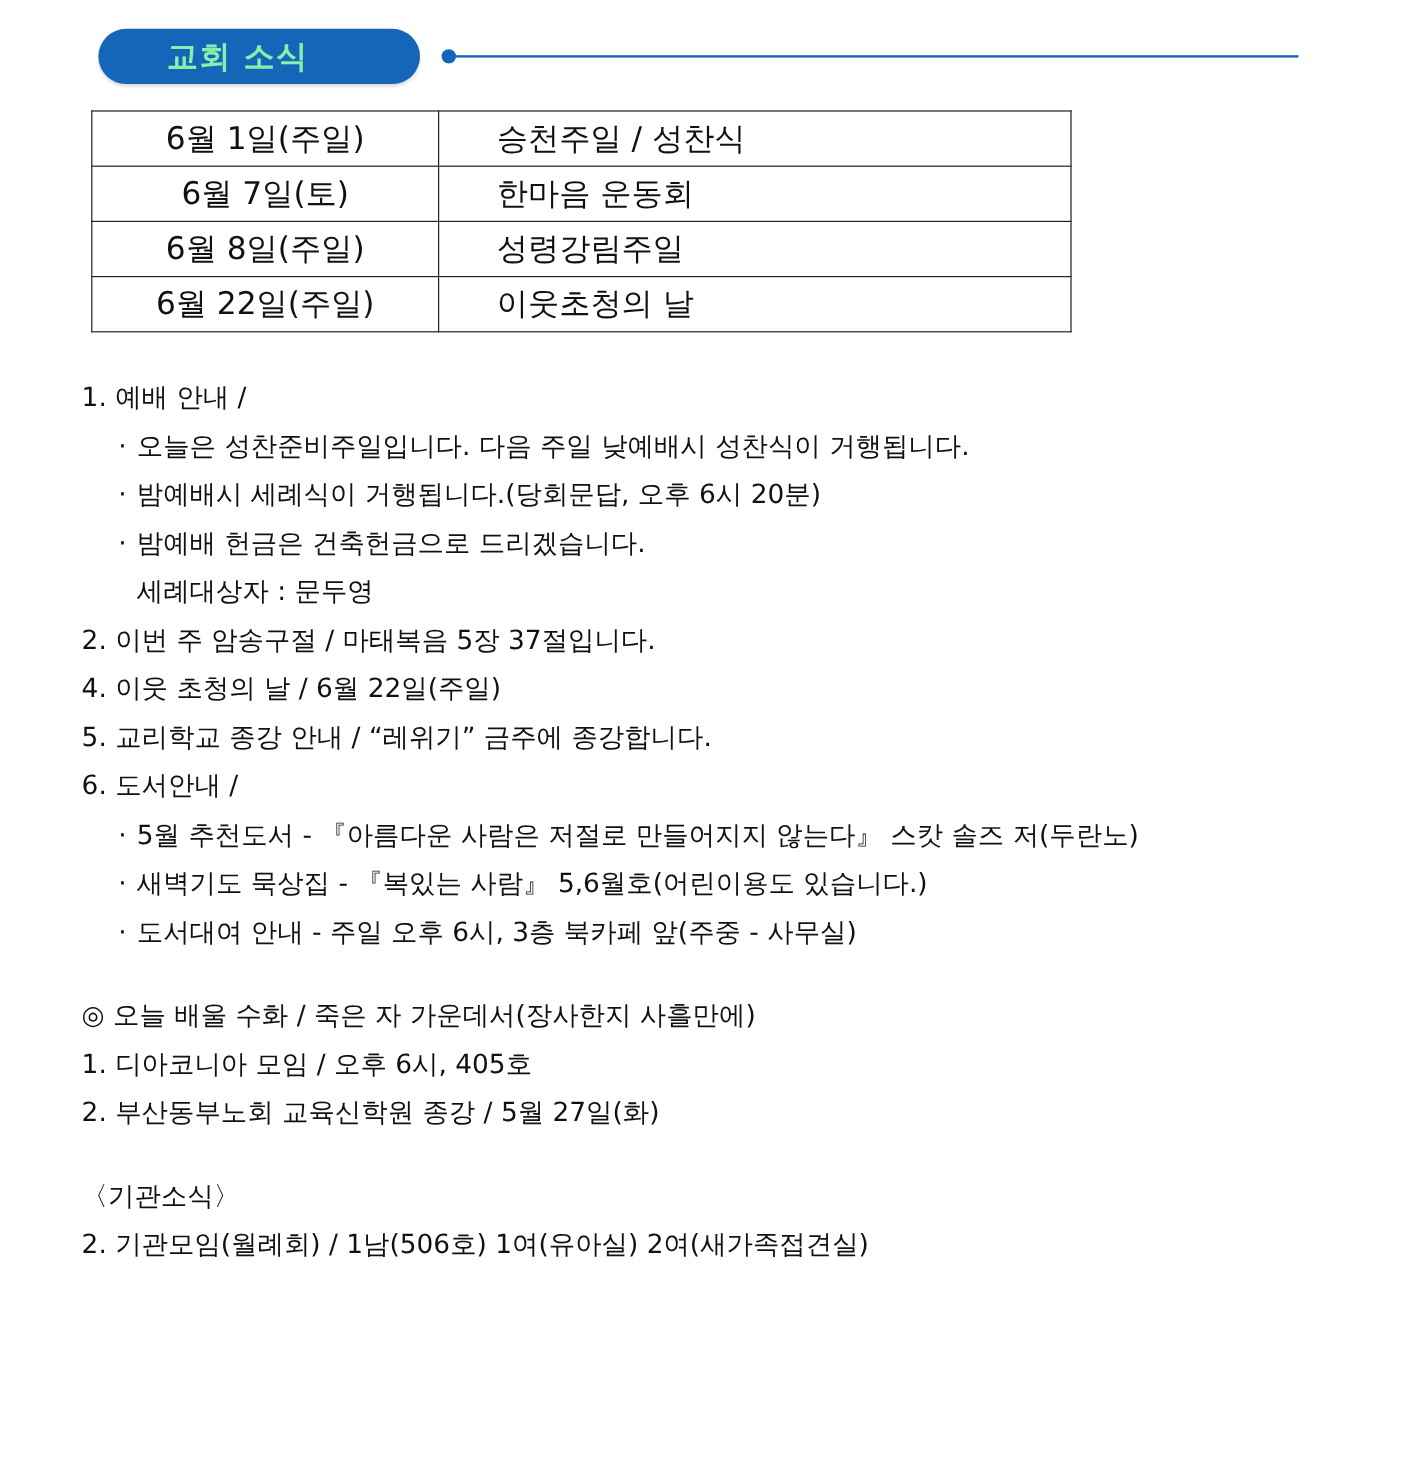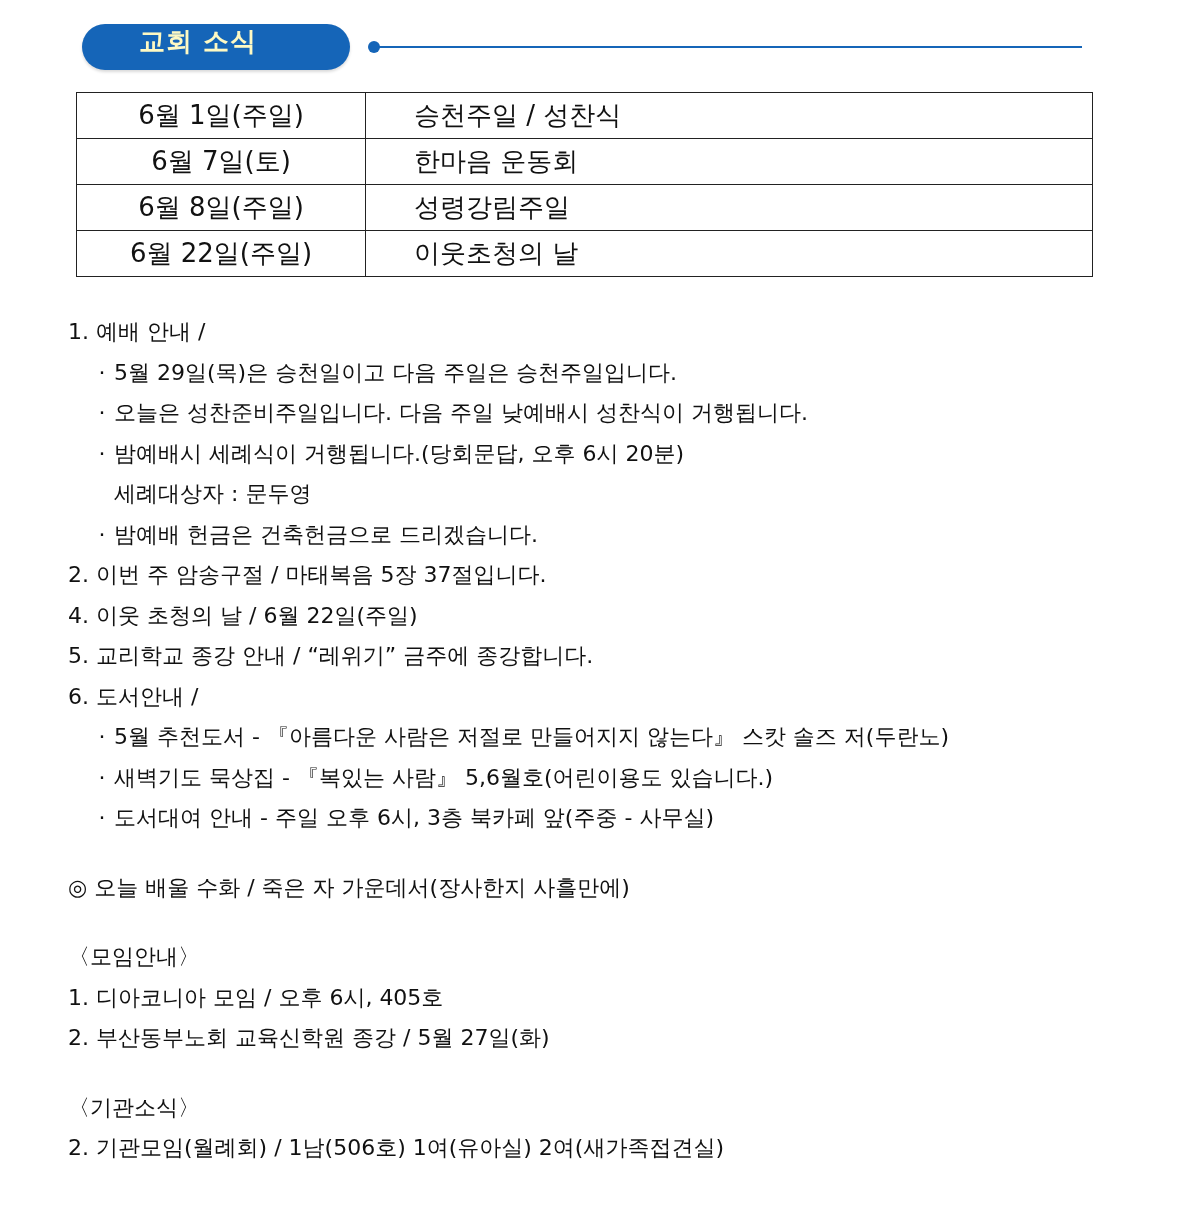--- a/index.html
+++ b/index.html
@@ -1,26 +1,26 @@
 <!DOCTYPE html>
 <html><head>
 <meta charset="utf-8">
 <style>
   html, body { margin:0; padding:0; background:#ffffff; }
   body { width:1184px; height:1229px; position:relative; overflow:hidden;
          font-family:"DejaVu Sans", "Liberation Sans", sans-serif; color:#111; }
   .header { position:absolute; left:82px; top:24px; width:1010px; height:48px; }
   .pill { position:absolute; left:0; top:0; width:268px; height:46px; border-radius:24px;
-          background:#1565b8; color:#fef9c3; font-weight:bold; font-size:26px;
-          display:flex; align-items:flex-start; justify-content:center; letter-spacing:1px;
+          background:#1565b8; color:#86efac; font-weight:bold; font-size:26px;
+          display:flex; align-items:center; justify-content:center; letter-spacing:1px;
           box-shadow:0 2px 3px rgba(0,0,0,0.15); }
   .pill span { position:relative; left:-18px; }
   .dot { position:absolute; left:286px; top:17px; width:12px; height:12px; border-radius:50%; background:#1565b8; }
   .hline { position:absolute; left:296px; top:22px; width:704px; height:2px; background:#1565b8; }
-  table.sched { position:absolute; left:76px; top:92px; width:1017px; border-collapse:collapse; }
+  table.sched { position:absolute; left:76px; top:92px; width:817px; border-collapse:collapse; }
   table.sched td { border:1.5px solid #222; height:45px; font-size:26px; padding:0; }
   table.sched td.date { width:288px; text-align:center; }
   table.sched td.event { padding-left:48px; }
   .body { position:absolute; left:68px; top:312px; font-size:22px; line-height:40.5px; }
   .line { white-space:nowrap; }
   .bullet { padding-left:22px; }
   .indent { padding-left:46px; }
   .gap { margin-top:29px; }
   .b { font-weight:normal;text-align:center; }
   .sub-bullet::before { content:"·"; display:inline-block; width:24px; text-align:center; }
@@ -52,35 +52,33 @@
       </tr>
   <tr>
         <td class="date">6월  22일(주일)</td>
         <td class="event">이웃초청의  날</td>
       </tr>
 </tbody>
   </table>
 
 <div class="body">
   <div class="line"><span>1.</span> <span>예배 안내</span><span> /</span></div>
-  <div class="line bullet sub-bullet">5월 29일(목)은 승천일이고 다음 주일은 승천주일입니다.</div>
   <div class="line bullet sub-bullet">오늘은 성찬준비주일입니다. 다음 주일 낮예배시 성찬식이 거행됩니다.</div>
   <div class="line bullet sub-bullet">밤예배시 세례식이 거행됩니다.(당회문답, 오후 6시 20분)</div>
+  <div class="line bullet sub-bullet">밤예배 헌금은 건축헌금으로 드리겠습니다.</div>
   <div class="line indent">세례대상자 : 문두영</div>
-  <div class="line bullet sub-bullet">밤예배 헌금은 건축헌금으로 드리겠습니다.</div>
 
   <div class="line"><span>2.</span> <span class="b">이번 주 암송구절</span><span> / 마태복음 5장 37절입니다.</span></div>
   <div class="line"><span>4.</span> <span class="b">이웃 초청의 날</span><span> / 6월 22일(주일)</span></div>
   <div class="line"><span>5.</span> <span class="b">교리학교 종강 안내</span><span> / “레위기” 금주에 종강합니다.</span></div>
   <div class="line"><span>6.</span> <span>도서안내</span><span> /</span></div>
   <div class="line bullet sub-bullet">5월 추천도서 - 『아름다운 사람은 저절로 만들어지지 않는다』 스캇 솔즈 저(두란노)</div>
   <div class="line bullet sub-bullet">새벽기도 묵상집 - 『복있는 사람』 5,6월호(어린이용도 있습니다.)</div>
   <div class="line bullet sub-bullet">도서대여 안내 - 주일 오후 6시, 3층 북카페 앞(주중 - 사무실)</div>
 
   <div class="line gap"><span>◎</span> <span class="b">오늘 배울 수화</span><span> / 죽은 자 가운데서(장사한지 사흘만에)</span></div>
 
-  <div class="line gap">〈모임안내〉</div>
   <div class="line"><span>1.</span> <span class="b">디아코니아 모임</span><span> / 오후 6시, 405호</span></div>
   <div class="line"><span>2.</span> <span class="b">부산동부노회 교육신학원 종강</span><span> / 5월 27일(화)</span></div>
 
   <div class="line gap">〈기관소식〉</div>
   <div class="line"><span>2.</span> <span class="b">기관모임(월례회)</span><span> / 1남(506호) 1여(유아실) 2여(새가족접견실)</span></div>
 </div>
 
 </body></html>

